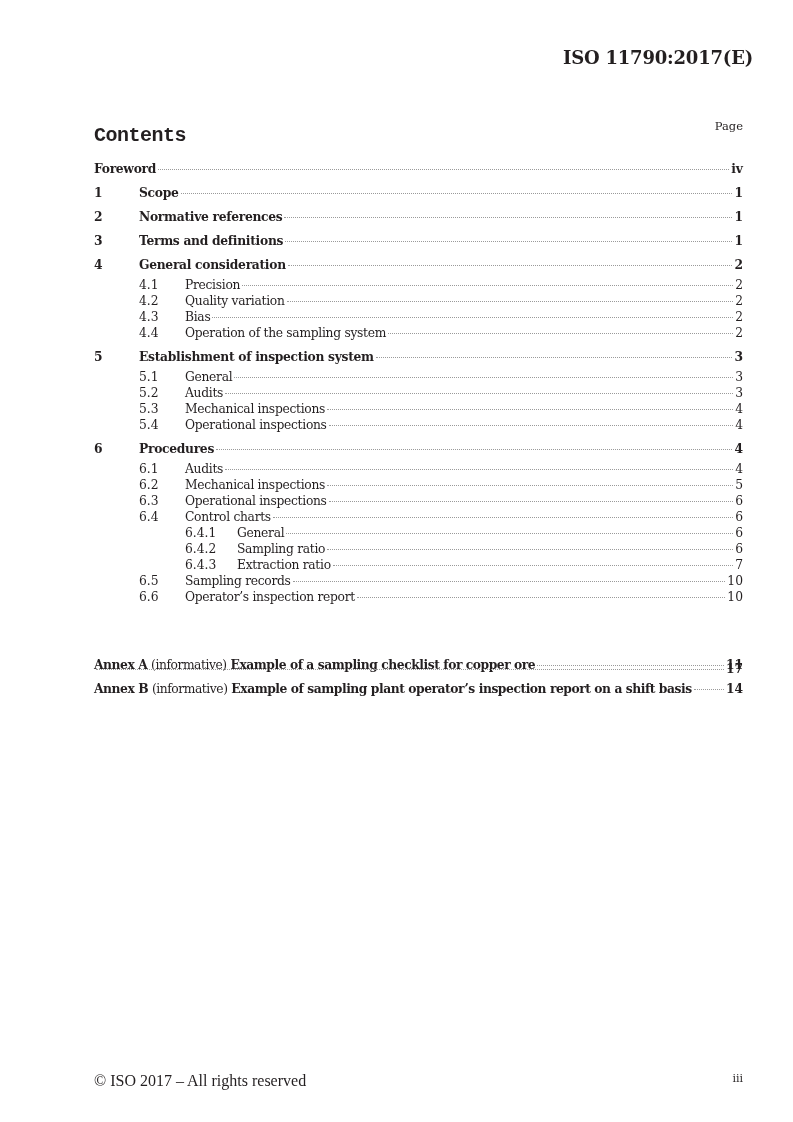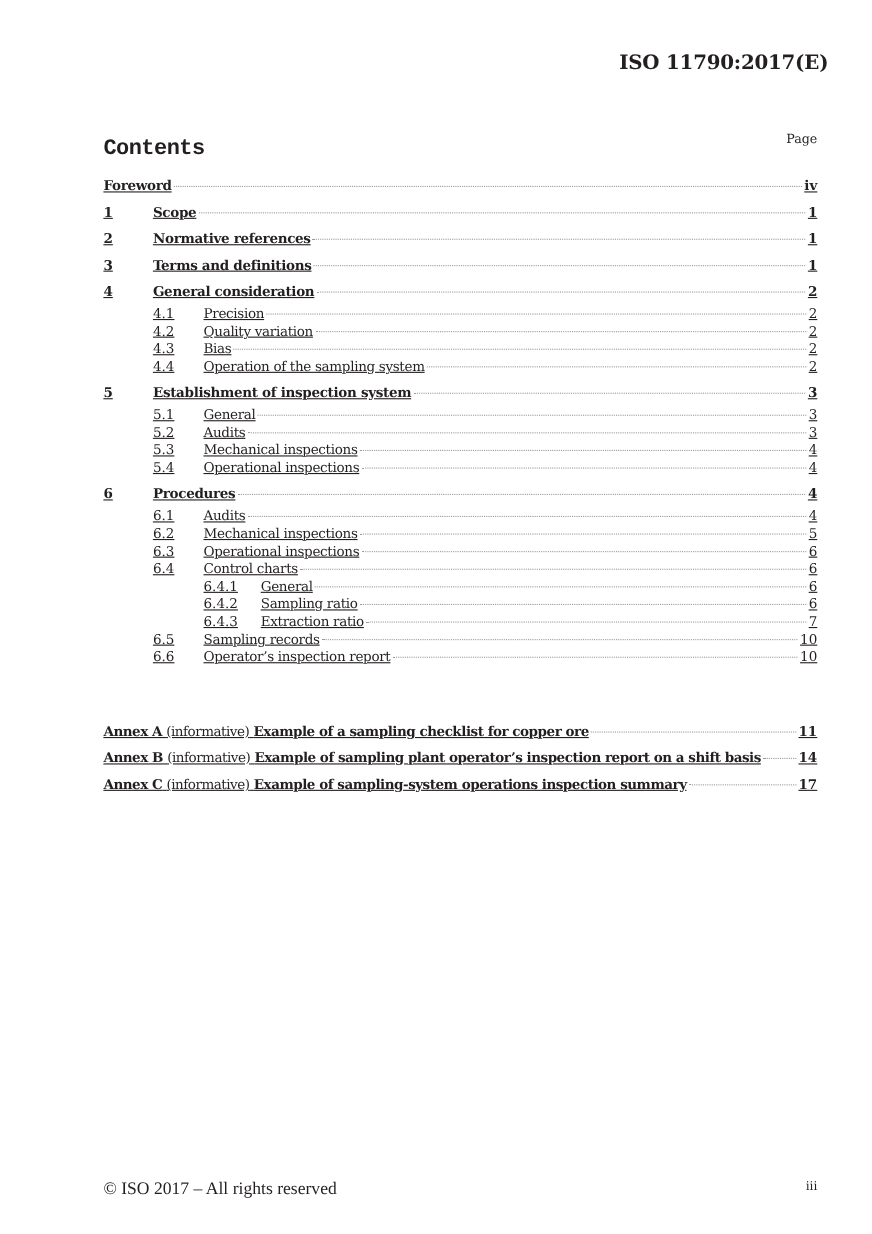--- a/index.html
+++ b/index.html
@@ -3,21 +3,21 @@
 <meta charset="utf-8">
 <style>
   html, body { margin:0; padding:0; background:#ffffff; }
   body { width:793px; height:1122px; position:relative; overflow:hidden;
          font-family:"DejaVu Serif", "Liberation Serif", serif; color:#231f20; }
   .doc-id { position:absolute; top:47px; right:40px; font-weight:bold; font-size:18px;
             font-family:"DejaVu Serif", serif; letter-spacing:-0.2px; }
   .title { position:absolute; top:112px; left:94px; font-size:20px; font-weight:bold;
            font-family:Liberation Mono, monospace; letter-spacing:-0.5px;margin-top:12px; }
   .page-label { position:absolute; top:119px; right:50px; font-size:11.5px; }
-  .toc { position:absolute; left:94px; top:157px; width:649px;text-decoration:underline; }
+  .toc { position:absolute; left:94px; top:157px; width:649px; }
   .row { display:flex; align-items:baseline; font-size:12.3px; height:16px; line-height:16px; white-space:nowrap; }
   .row.l1 { height:24px; line-height:24px; font-weight:bold; font-size:12.3px; }
   .row.l1.gap { margin-top:4px; }
   .row .num { flex:0 0 auto; }
   .row.l1 .num { width:45px; }
   .row.l2 { padding-left:45px; }
   .row.l2 .num { width:46px; }
   .row.l3 { padding-left:91px; }
   .row.l3 .num { width:52px; }
   .row .text { flex:0 0 auto; letter-spacing:-0.3px; }
@@ -192,20 +192,19 @@
     <span class="text"><span>Annex A</span> <span class="nb">(informative)</span> <span>Example of a sampling checklist for copper ore</span></span>
     <span class="leader"></span>
     <span class="pg">11</span>
   </div>
   <div class="row annex">
     <span class="text"><span>Annex B</span> <span class="nb">(informative)</span> <span>Example of sampling plant operator’s inspection report on a shift basis</span></span>
     <span class="leader"></span>
     <span class="pg">14</span>
   </div>
   <div class="row annex">
-    <span class="text"><span>Annex C</span> <span class="nb">(informative)</span> <span>Example of sampling-system operations inspection summary</span></span>
     <span class="leader"></span>
     <span class="pg">17</span>
   </div>
 </div>
 
 <div class="footer-left">© ISO 2017 – All rights reserved</div>
 <div class="footer-right">iii</div>
 
 </body></html>

